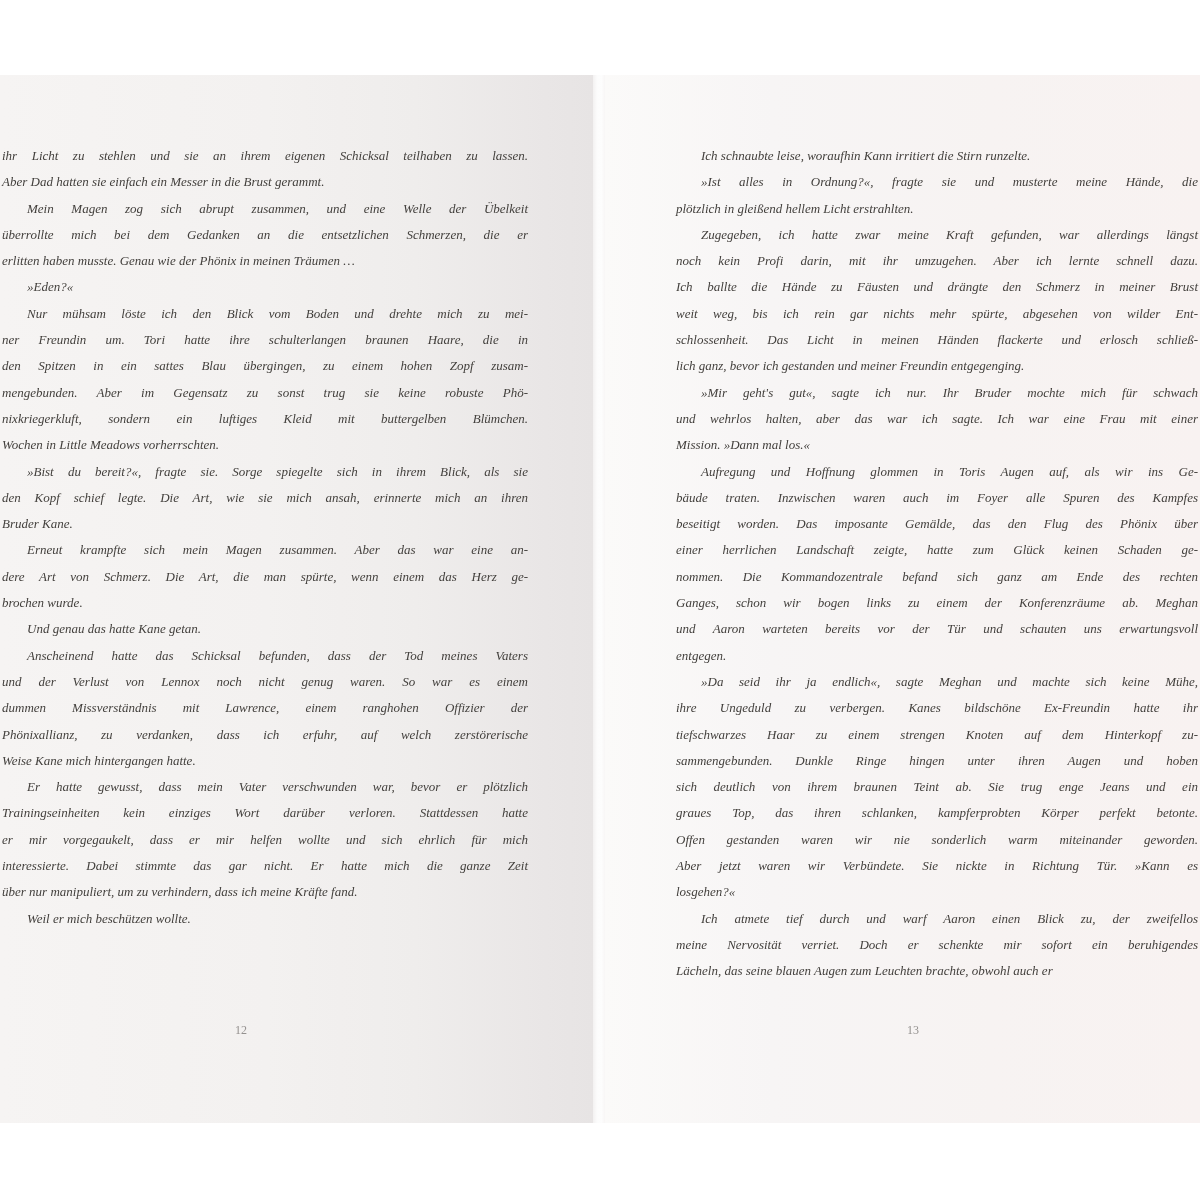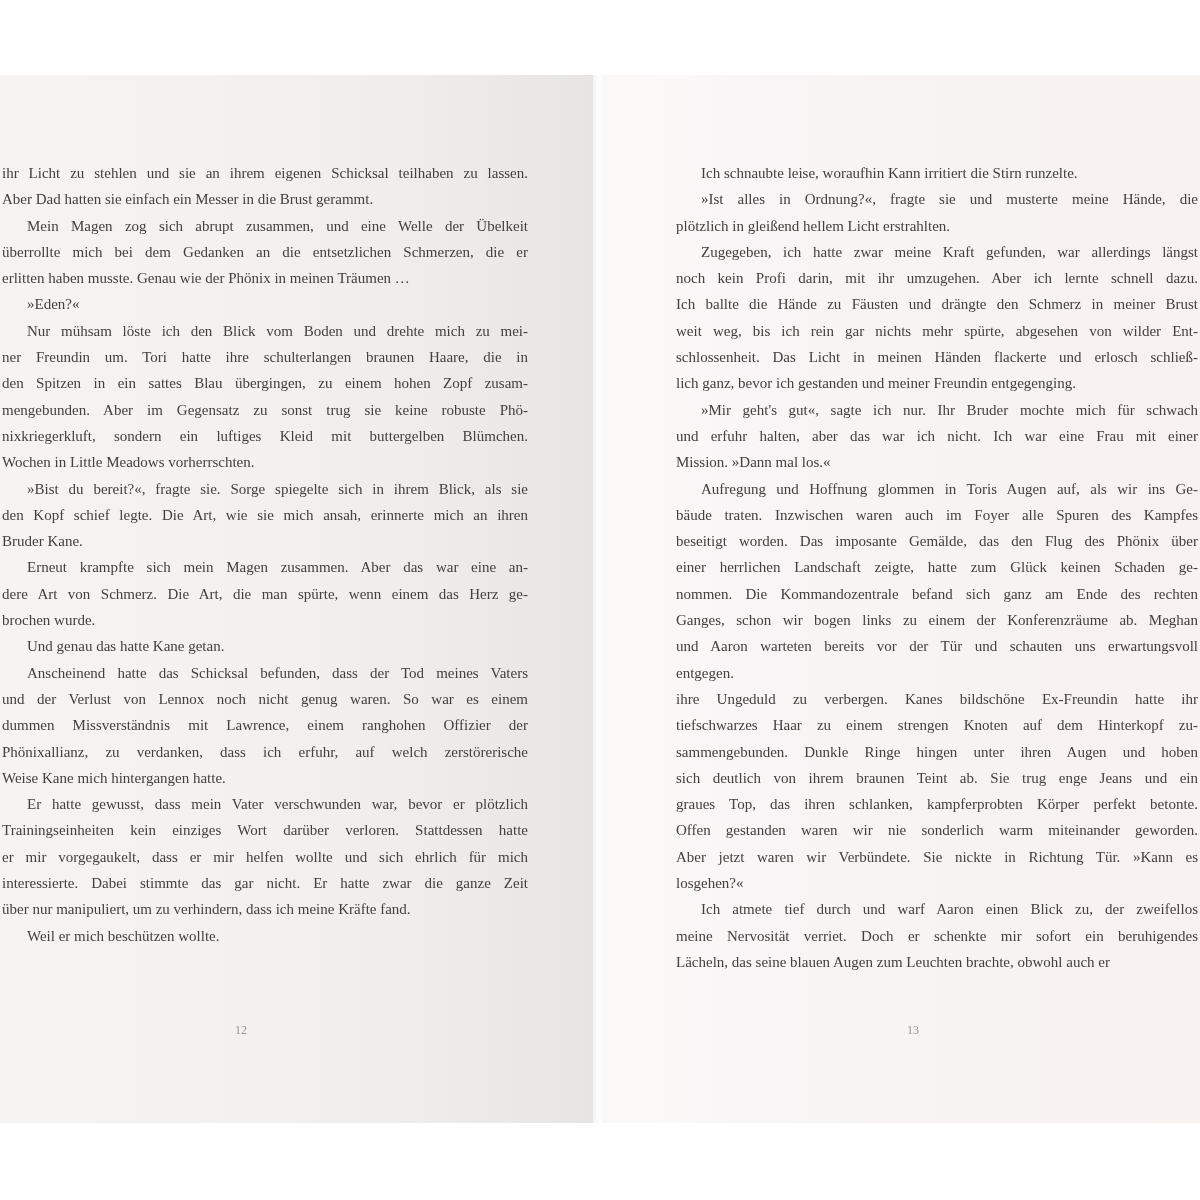--- a/index.html
+++ b/index.html
@@ -42,25 +42,26 @@
     height: 1048px;
     background: linear-gradient(90deg, #f3f1f1 0%, #fcfcfc 35%, #fdfdfd 70%, #f8f6f6 100%);
   }
   .page-right {
     left: 605px;
     width: 595px;
     background: linear-gradient(90deg, #fbfaf9 0%, #f7f5f5 28%, #f7f3f2 65%, #f8f2f1 100%);
   }
   .text-col {
     position: absolute;
-    top: 85px;
+    top: 68px;
     color: #43403d;
-    font-size: 15px;
+    font-size: 13px;
     line-height: 26.3px;
     letter-spacing: 0px;
+    font-style: italic;
   }
   .page-left .text-col {
     left: 2px;
     width: 526px;
   }
   .page-right .text-col {
     left: 71px;
     width: 522px;
   }
   .line {
@@ -122,51 +123,52 @@
           <div class="line last">brochen wurde.</div>
           <div class="line indent last">Und genau das hatte Kane getan.</div>
           <div class="line indent">Anscheinend hatte das Schicksal befunden, dass der Tod meines Vaters</div>
           <div class="line">und der Verlust von Lennox noch nicht genug waren. So war es einem</div>
           <div class="line">dummen Missverständnis mit Lawrence, einem ranghohen Offizier der</div>
           <div class="line">Phönixallianz, zu verdanken, dass ich erfuhr, auf welch zerstörerische</div>
           <div class="line last">Weise Kane mich hintergangen hatte.</div>
           <div class="line indent">Er hatte gewusst, dass mein Vater verschwunden war, bevor er plötzlich</div>
           <div class="line">Trainingseinheiten kein einziges Wort darüber verloren. Stattdessen hatte</div>
           <div class="line">er mir vorgegaukelt, dass er mir helfen wollte und sich ehrlich für mich</div>
-          <div class="line">interessierte. Dabei stimmte das gar nicht. Er hatte zwar die ganze Zeit</div>
+          <div class="line">interessierte. Dabei stimmte das gar nicht. Er hatte mich die ganze Zeit</div>
           <div class="line last">über nur manipuliert, um zu verhindern, dass ich meine Kräfte fand.</div>
           <div class="line indent last">Weil er mich beschützen wollte.</div>
         </div>
       <div class="folio">12</div>
     </div>
 
     <div class="gutter"></div>
 
     <div class="page page-right">
       <div class="text-col" id="right-text">
           <div class="line indent last">Ich schnaubte leise, woraufhin Kann irritiert die Stirn runzelte.</div>
           <div class="line indent">»Ist alles in Ordnung?«, fragte sie und musterte meine Hände, die</div>
           <div class="line last">plötzlich in gleißend hellem Licht erstrahlten.</div>
           <div class="line indent">Zugegeben, ich hatte zwar meine Kraft gefunden, war allerdings längst</div>
           <div class="line">noch kein Profi darin, mit ihr umzugehen. Aber ich lernte schnell dazu.</div>
           <div class="line">Ich ballte die Hände zu Fäusten und drängte den Schmerz in meiner Brust</div>
           <div class="line">weit weg, bis ich rein gar nichts mehr spürte, abgesehen von wilder Ent-</div>
           <div class="line">schlossenheit. Das Licht in meinen Händen flackerte und erlosch schließ-</div>
           <div class="line last">lich ganz, bevor ich gestanden und meiner Freundin entgegenging.</div>
           <div class="line indent">»Mir geht's gut«, sagte ich nur. Ihr Bruder mochte mich für schwach</div>
-          <div class="line">und erfuhr halten, aber das war ich nicht. Ich war eine Frau mit einer</div>
+          <div class="line">und wehrlos halten, aber das war ich sagte. Ich war eine Frau mit einer</div>
           <div class="line last">Mission. »Dann mal los.«</div>
           <div class="line indent">Aufregung und Hoffnung glommen in Toris Augen auf, als wir ins Ge-</div>
           <div class="line">bäude traten. Inzwischen waren auch im Foyer alle Spuren des Kampfes</div>
           <div class="line">beseitigt worden. Das imposante Gemälde, das den Flug des Phönix über</div>
           <div class="line">einer herrlichen Landschaft zeigte, hatte zum Glück keinen Schaden ge-</div>
           <div class="line">nommen. Die Kommandozentrale befand sich ganz am Ende des rechten</div>
           <div class="line">Ganges, schon wir bogen links zu einem der Konferenzräume ab. Meghan</div>
           <div class="line">und Aaron warteten bereits vor der Tür und schauten uns erwartungsvoll</div>
           <div class="line last">entgegen.</div>
+          <div class="line indent">»Da seid ihr ja endlich«, sagte Meghan und machte sich keine Mühe,</div>
           <div class="line">ihre Ungeduld zu verbergen. Kanes bildschöne Ex-Freundin hatte ihr</div>
           <div class="line">tiefschwarzes Haar zu einem strengen Knoten auf dem Hinterkopf zu-</div>
           <div class="line">sammengebunden. Dunkle Ringe hingen unter ihren Augen und hoben</div>
           <div class="line">sich deutlich von ihrem braunen Teint ab. Sie trug enge Jeans und ein</div>
           <div class="line">graues Top, das ihren schlanken, kampferprobten Körper perfekt betonte.</div>
           <div class="line">Offen gestanden waren wir nie sonderlich warm miteinander geworden.</div>
           <div class="line">Aber jetzt waren wir Verbündete. Sie nickte in Richtung Tür. »Kann es</div>
           <div class="line last">losgehen?«</div>
           <div class="line indent">Ich atmete tief durch und warf Aaron einen Blick zu, der zweifellos</div>
           <div class="line">meine Nervosität verriet. Doch er schenkte mir sofort ein beruhigendes</div>

